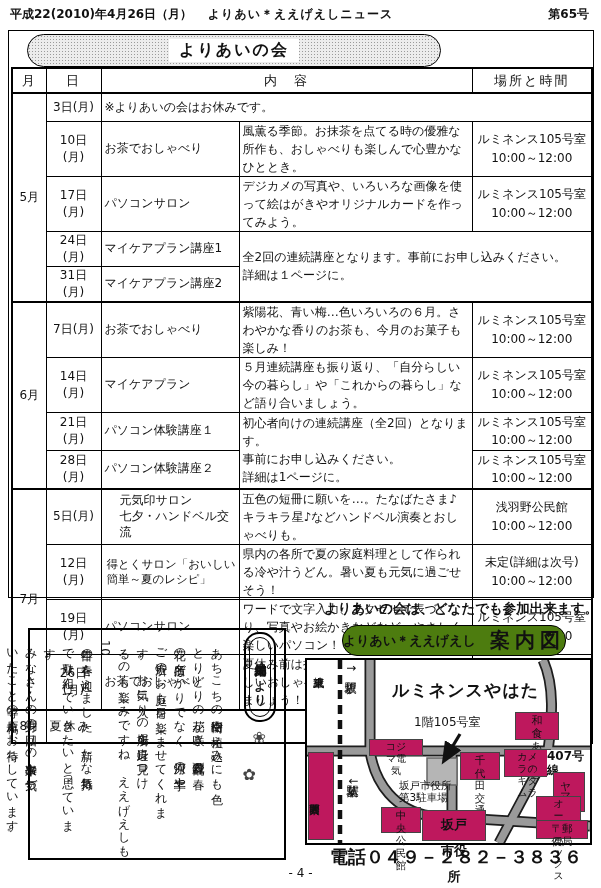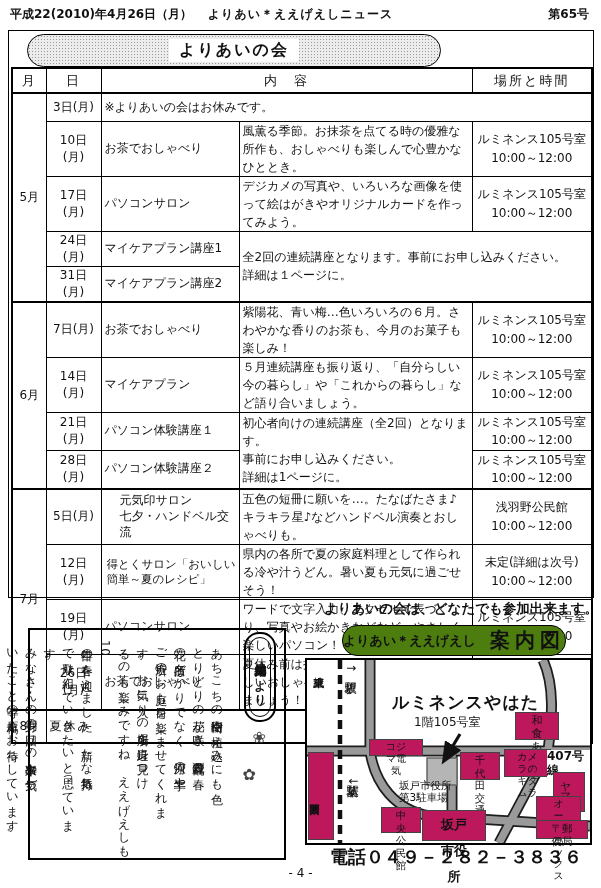--- a/index.html
+++ b/index.html
@@ -265,21 +265,21 @@
     </g>
     <line x1="33" y1="0" x2="33" y2="183" stroke="#101010" stroke-width="4.5" stroke-dasharray="9,6"></line>
     <rect x="120" y="98" width="30" height="27" fill="#b5b5b5" stroke="#666" stroke-width="1.5"></rect>
     <line x1="153" y1="74" x2="138" y2="99" stroke="#111" stroke-width="3.2" marker-end="url(#ah)"></line>
   </svg>
   <div class="mlab vtext" style="left:4px;top:8px;font-size:11px;">東武東上線</div>
   <div class="mlab vtext" style="left:36px;top:3px;font-size:12px;background:#fff;">↑坂戸駅</div>
   <div class="mlab vtext" style="left:38px;top:116px;font-size:12px;background:#fff;">若葉駅↓</div>
   <div class="mbox vtext" style="left:1px;top:92px;width:19px;height:88px;font-size:10.5px;">西入間警察署</div>
   <div class="mbox" style="left:62px;top:79px;width:54px;height:17px;font-size:10px;">コジマ電気</div>
-  <div class="mlab" style="left:85px;top:33px;font-size:17px;font-weight:600;letter-spacing:1px;">ルミネンスやはた</div>
+  <div class="mlab" style="left:85px;top:21px;font-size:17px;font-weight:600;letter-spacing:1px;">ルミネンスやはた</div>
   <div class="mlab" style="left:107px;top:56px;font-size:12px;">1階105号室</div>
   <div class="mbox" style="left:153px;top:92px;width:40px;height:28px;">千代田
 交通</div>
   <div class="mbox" style="left:208px;top:52px;width:44px;height:28px;font-size:11px;">和食
 あおき</div>
   <div class="mbox" style="left:197px;top:89px;width:47px;height:28px;font-size:10px;">カメラの
 キタムラ</div>
   <div class="mlab" style="left:240px;top:90px;font-size:12px;font-weight:bold;background:#fff;">407号線</div>
   <div class="mbox vtext" style="left:246px;top:112px;width:32px;height:40px;">ヤマダ
 電機</div>

